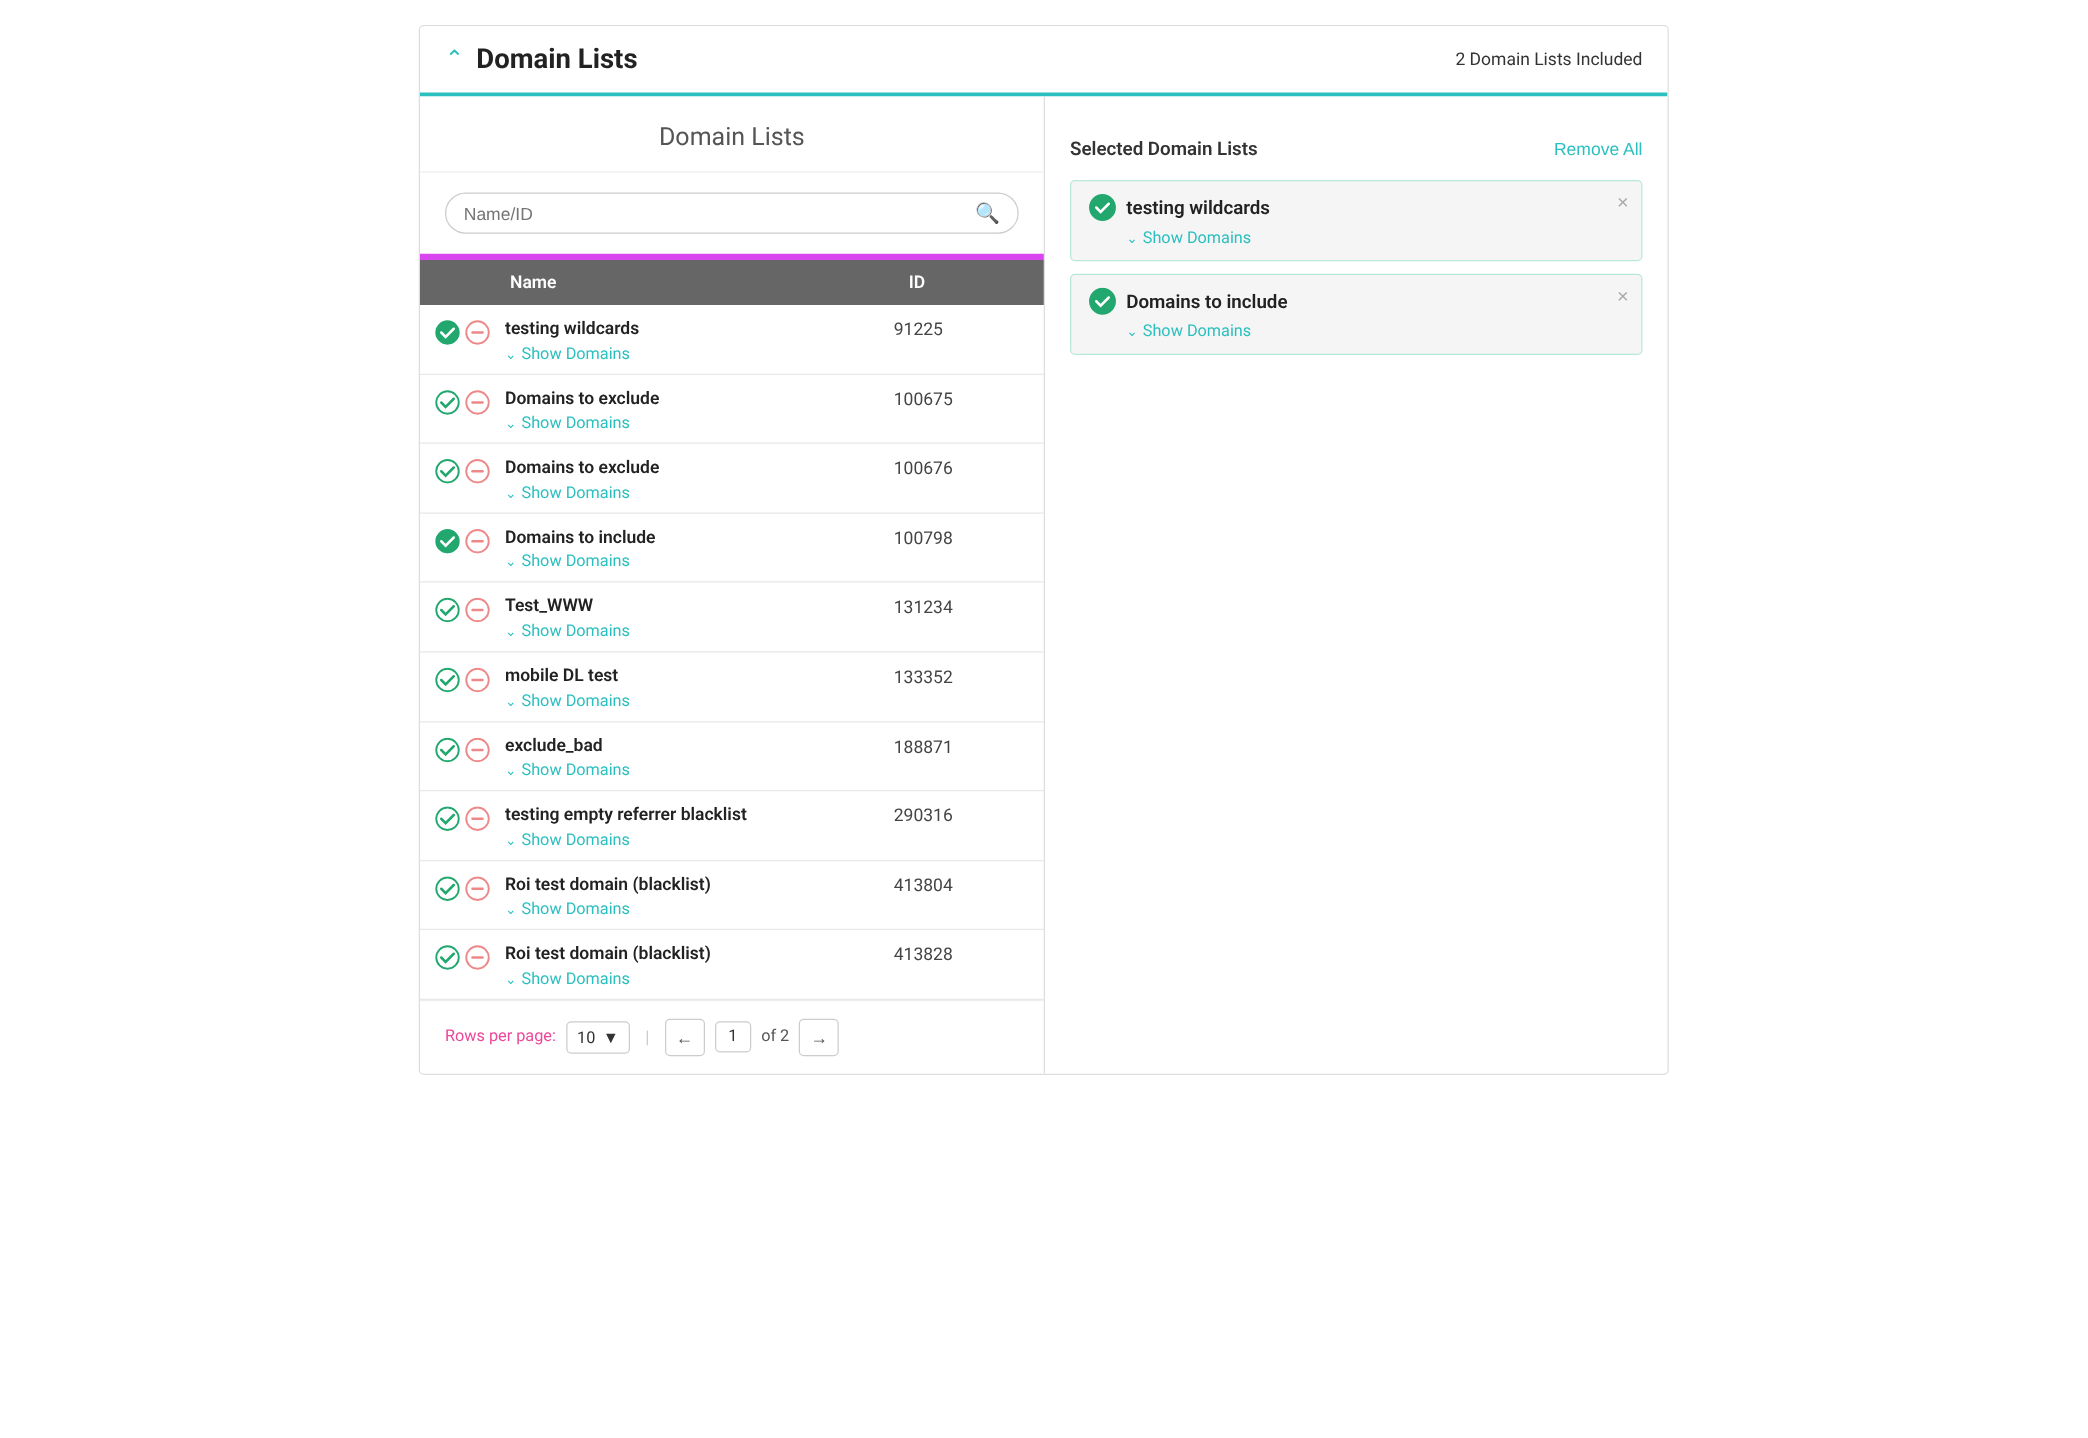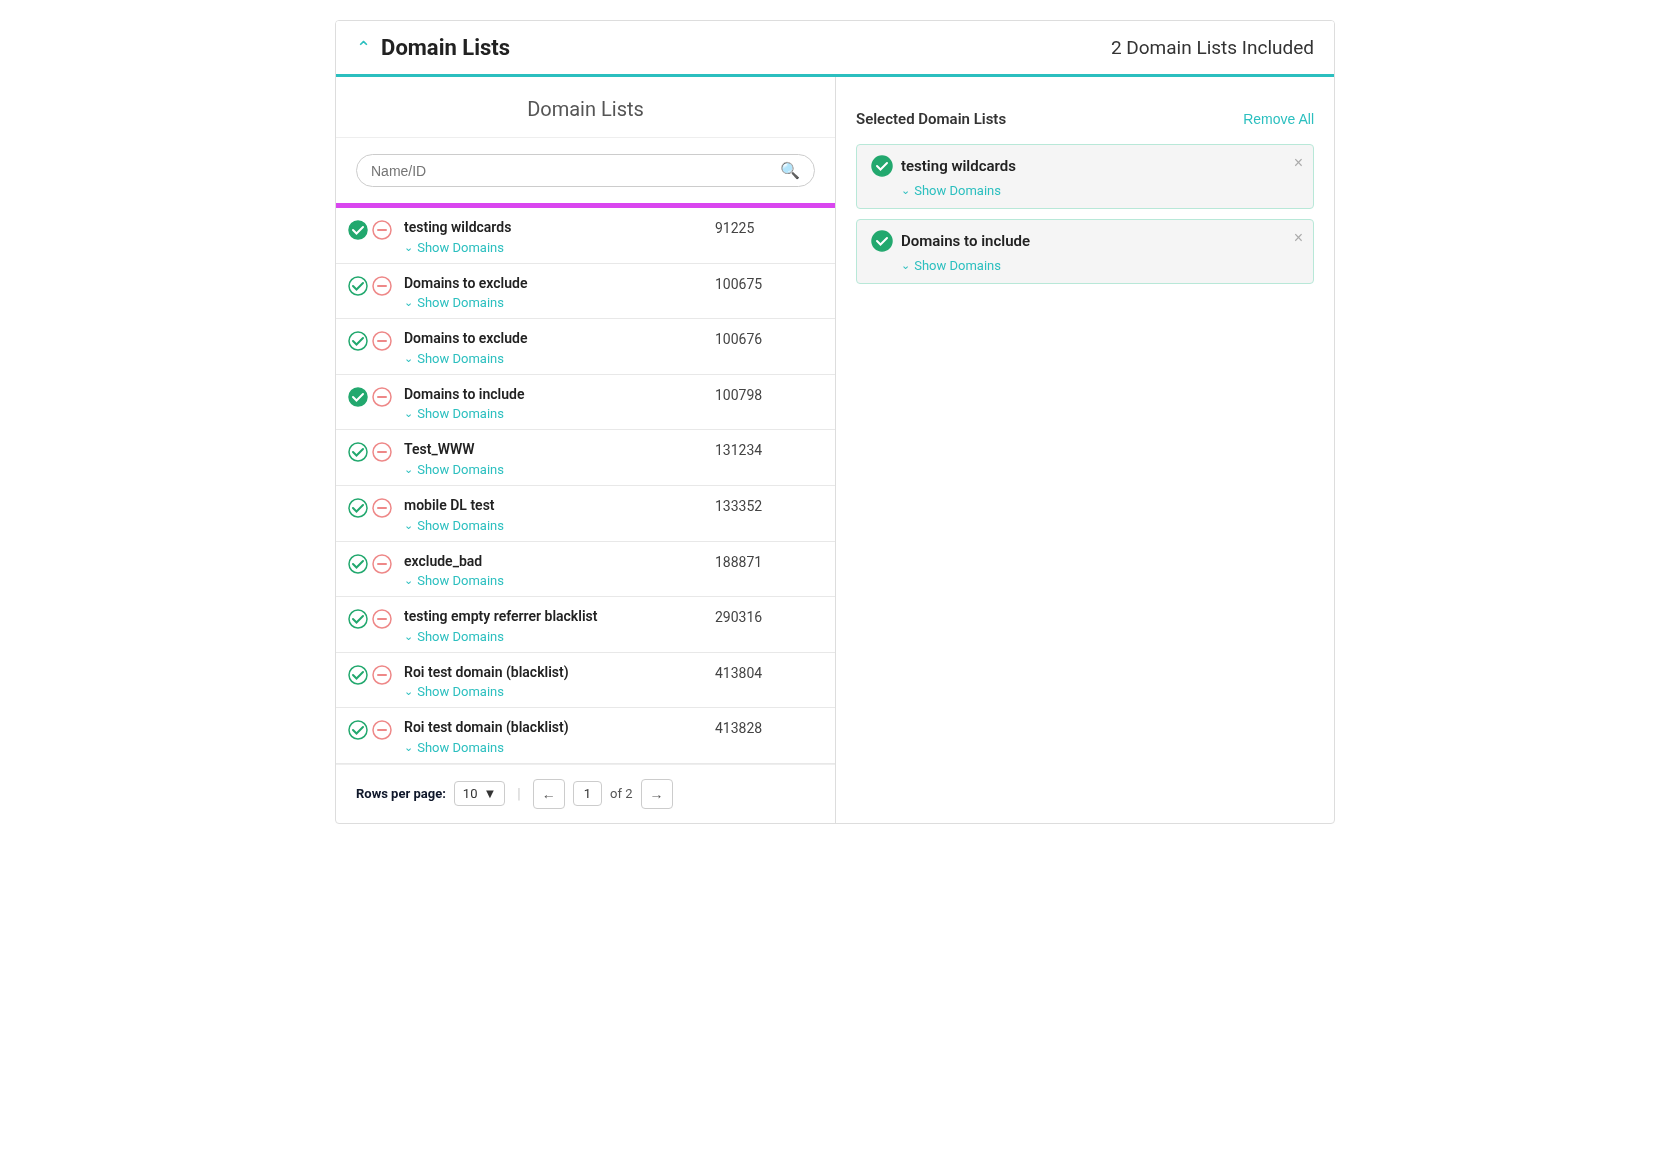--- a/index.html
+++ b/index.html
@@ -40,21 +40,21 @@
       line-height: 1;
     }
 
     .panel-title {
       font-size: 22px;
       font-weight: 700;
       color: #222;
     }
 
     .panel-count {
-      font-size: 19px;
+      font-size: 14px;
       color: #333;
     }
 
     
     .panel-body {
       display: flex;
       min-height: 700px;
     }
 
     
@@ -196,23 +196,22 @@
     
     .pagination {
       display: flex;
       align-items: center;
       gap: 8px;
       padding: 14px 20px;
       border-top: 1px solid #eee;
     }
 
     .rows-per-page-label {
-      color: #0f172a;
+      color: #ec4899;
       font-size: 13px;
-      font-weight: bold;
     }
 
     .rows-select {
       display: flex;
       align-items: flex-end;
       border: 1px solid #ccc;
       border-radius: 4px;
       padding: 4px 8px;
       gap: 6px;
       cursor: pointer;
@@ -338,20 +337,25 @@
     <div class="left-panel">
       <div class="left-panel-title">Domain Lists</div>
 
       <div class="search-area">
         <div class="search-box">
           <input type="text" placeholder="Name/ID" style="">
           <span class="search-icon">🔍</span>
         </div>
       </div>
 
+      <div class="table-header">
+        <div class="th-checkbox"></div>
+        <div class="th-name">Name</div>
+        <div class="th-id">ID</div>
+      </div>
 
       <div id="table-rows-container">
           <div class="table-row">
       <div class="row-controls">
         <span class="check-icon filled">
           <svg width="20" height="20" viewBox="0 0 20 20">
             <circle cx="10" cy="10" r="9" fill="#22a86e" stroke="#22a86e" stroke-width="1.5"></circle>
             <polyline points="5,10 8.5,13.5 15,7" fill="none" stroke="white" stroke-width="2" stroke-linecap="round"></polyline>
           </svg>
         </span>

